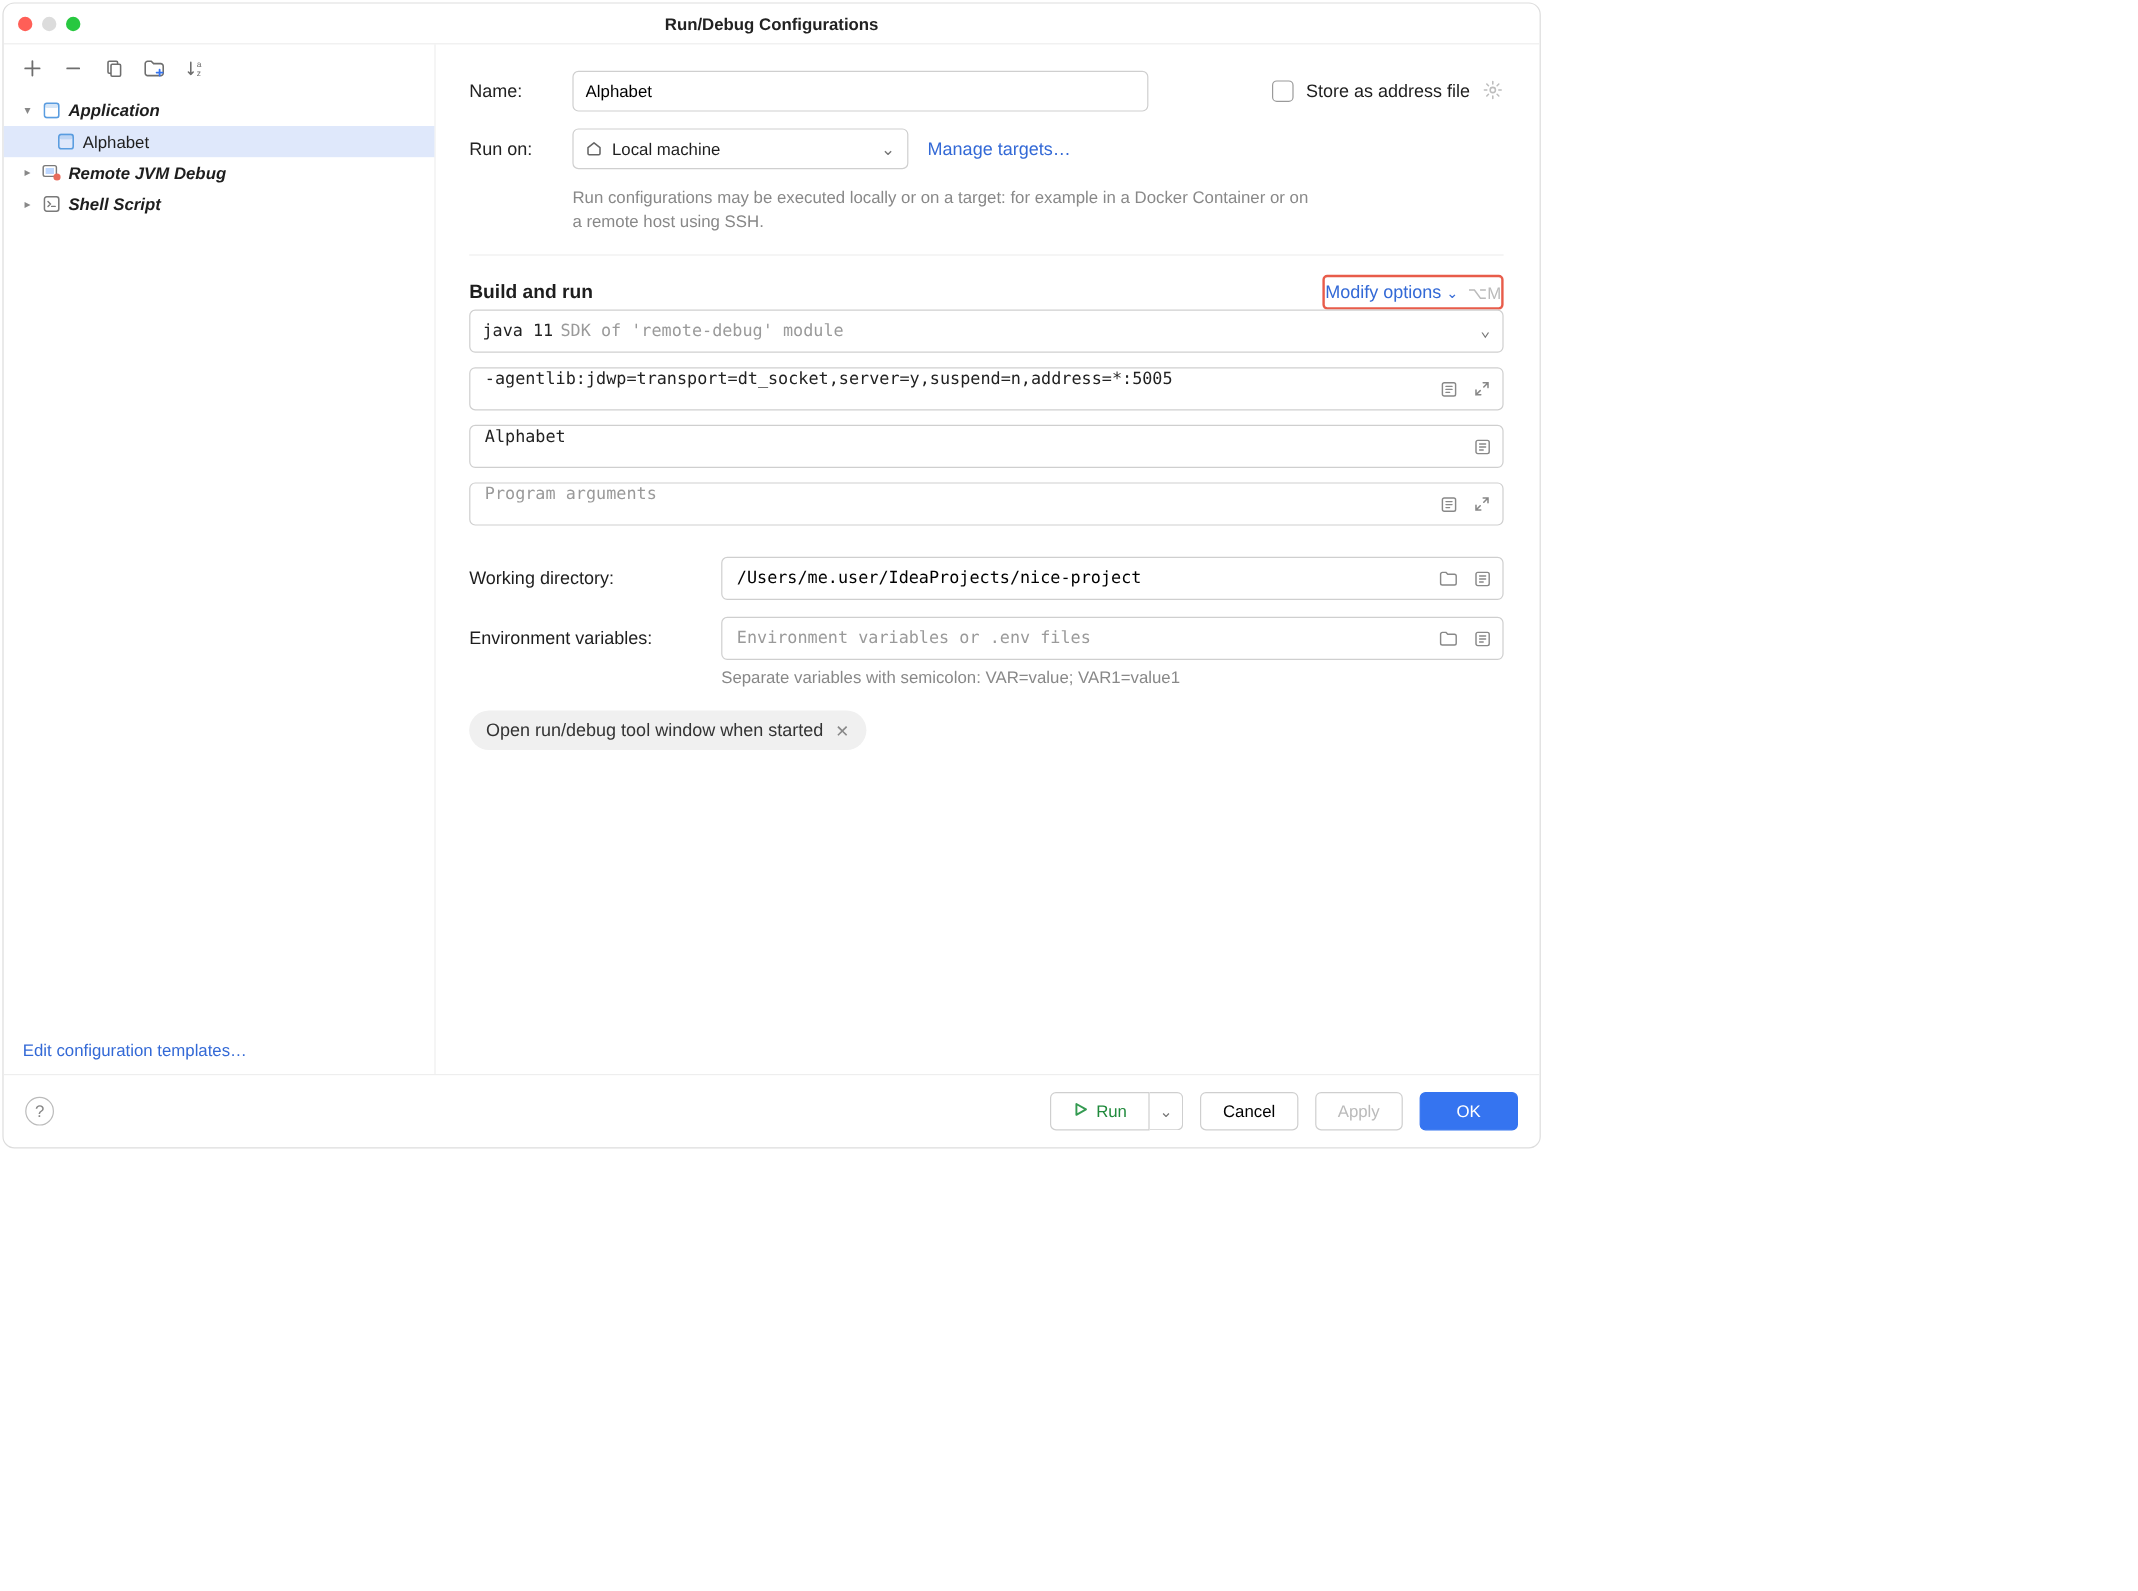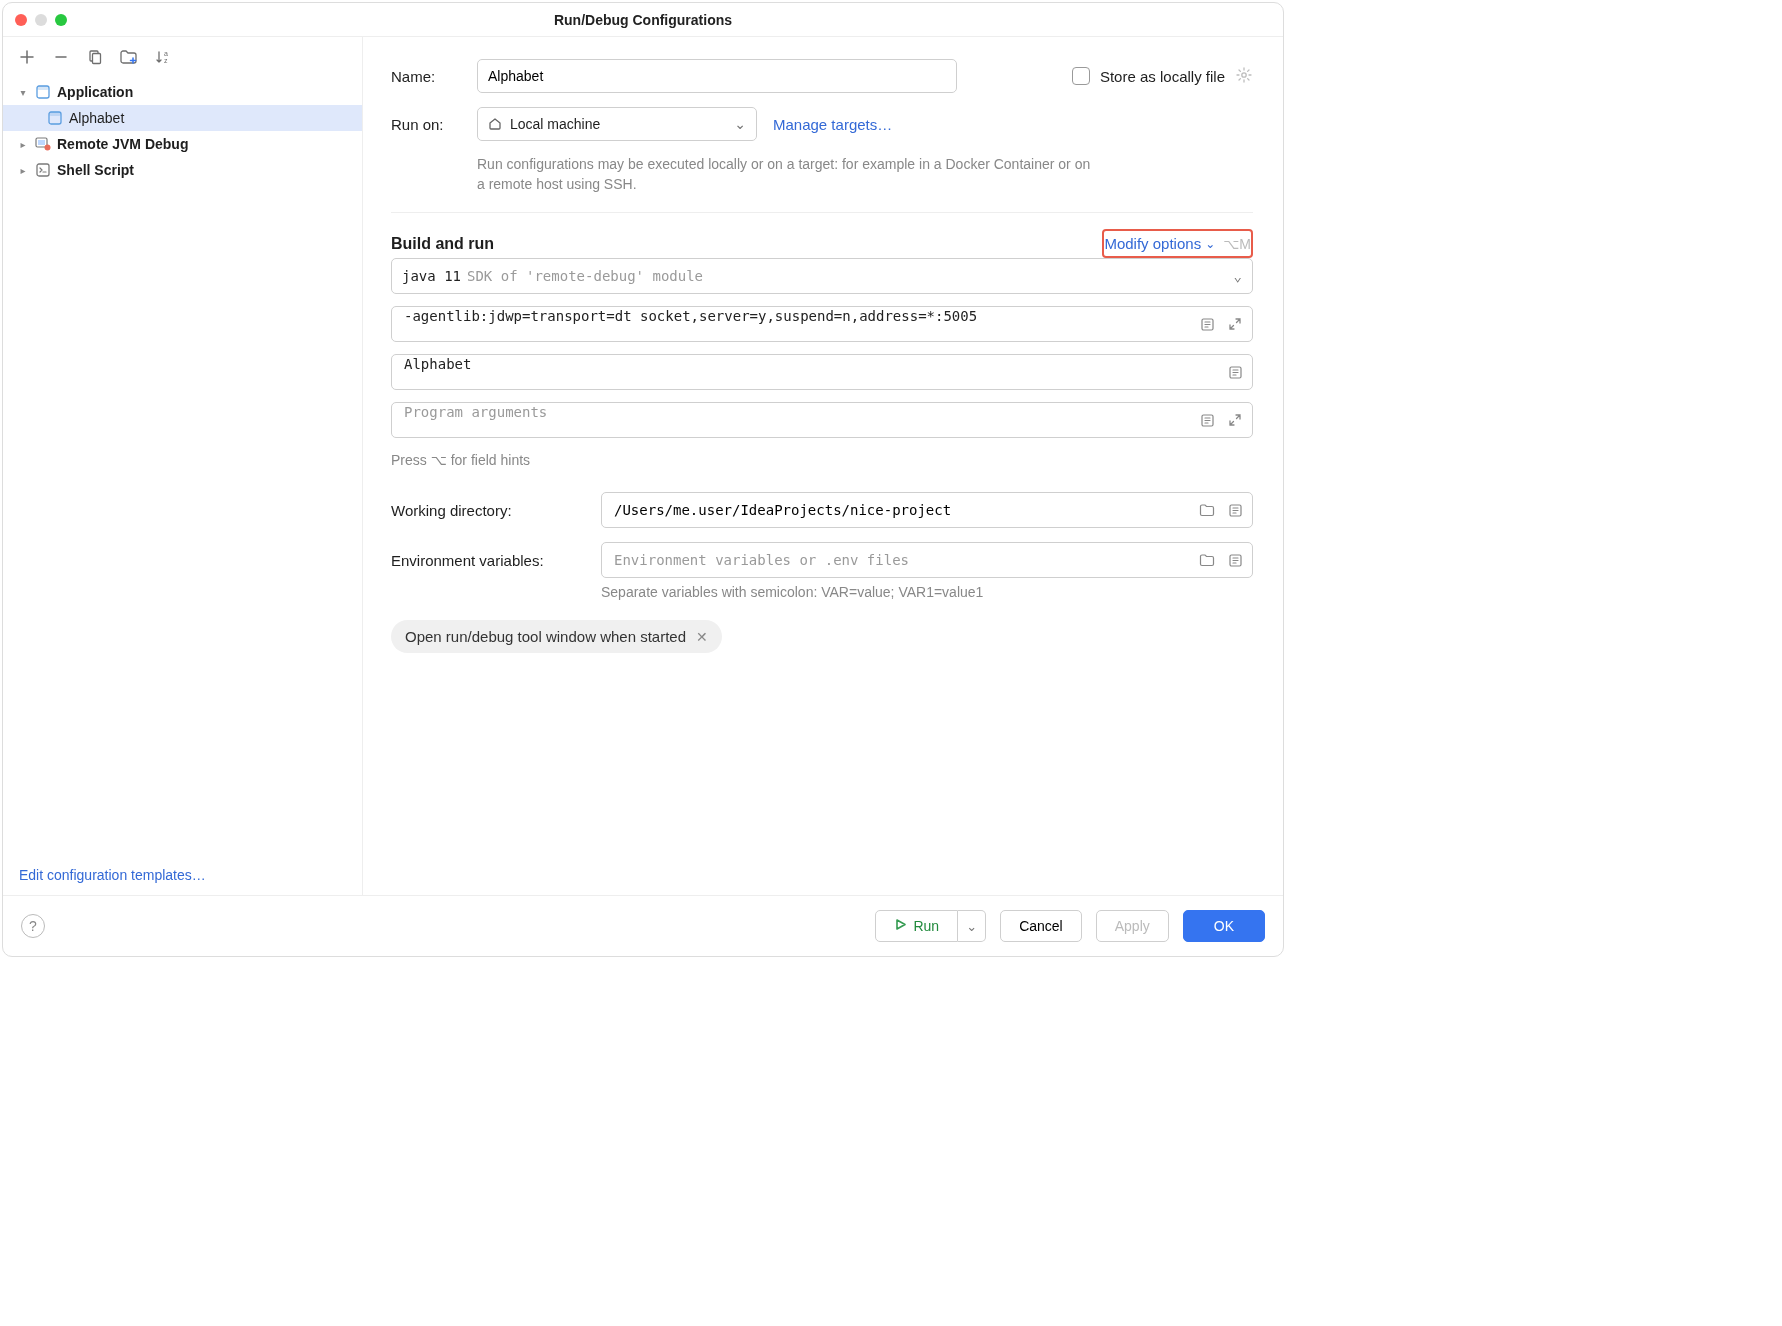--- a/index.html
+++ b/index.html
@@ -13,21 +13,21 @@
 .content { flex:1; display:flex; min-height:0; }
 .sidebar { width: 360px; border-right: 1px solid #eee; display:flex; flex-direction:column; }
 .toolbar { display:flex; gap:14px; padding: 10px 14px 8px 14px; align-items:center; }
 .toolbar svg { color:#6e6e6e; }
 .tool-btn { width:20px; height:20px; display:flex; align-items:center; justify-content:center; cursor:pointer; }
 .tree { flex:1; padding-top:4px; font-size:14px; }
 .tree-row { display:flex; align-items:center; height:26px; padding-left: 14px; gap:6px; cursor:pointer; }
 .tree-row.indent1 { padding-left: 44px; }
 .tree-row.selected { background:#dfe8fb; }
 .tree-row .chev { width:12px; display:inline-flex; justify-content:center; color:#888; font-size:10px; }
-.tree-row .bold { font-weight:700; }
+.tree-row .bold { font-weight:700;font-style:italic; }
 .cfg-icon { width:16px; height:16px; display:inline-flex; align-items:center; justify-content:center; }
 .sidebar-footer { padding: 12px 16px; }
 .link { color:#3369d6; cursor:pointer; font-size:14px; }
 
 .main { flex:1; padding: 22px 30px 18px 28px; display:flex; flex-direction:column; min-width:0; }
 .row { display:flex; align-items:center; gap: 16px; margin-bottom: 14px; }
 .row > label { font-size:15px; color:#222; min-width: 70px; }
 .input { border:1px solid #cfcfcf; border-radius:5px; height:34px; padding: 0 10px; font-size:14px; font-family: inherit; background:#fff; }
 .name-row .input { width: 480px; }
 .store-wrap { margin-left:auto; display:flex; align-items:center; gap:10px; }
@@ -172,21 +172,21 @@
       </div>
     </div>
 
     <div class="main">
 
       <div class="row name-row">
         <label>Name:</label>
         <input class="input" value="Alphabet" style="">
         <div class="store-wrap">
           <div class="ckbx"></div>
-          <span style="font-size:15px;">Store as locally file</span>
+          <span style="font-size:15px;">Store as address file</span>
           <span class="gear-ic"><svg width="18" height="18" viewBox="0 0 18 18">
                 <circle cx="9" cy="9" r="2.2" fill="none" stroke="currentColor" stroke-width="1.3"></circle>
                 <path d="M9 2v2M9 14v2M2 9h2M14 9h2M4 4l1.4 1.4M12.6 12.6L14 14M14 4l-1.4 1.4M5.4 12.6L4 14" stroke="currentColor" stroke-width="1.3" stroke-linecap="round"></path>
               </svg></span>
         </div>
       </div>
 
       <div class="row runon-row">
         <label>Run on:</label>
         <div class="input dropdown">
@@ -259,21 +259,20 @@
                 <path d="M5 5h5M5 7.5h5M5 10h3" stroke="currentColor" stroke-width="1.2" stroke-linecap="round"></path>
               </svg>
             </span>
           <span class="ic-btn">
               <svg width="14" height="14" viewBox="0 0 14 14">
                 <path d="M8 2h4v4M6 12H2V8M12 2L8.5 5.5M2 12l3.5-3.5" stroke="currentColor" stroke-width="1.3" fill="none" stroke-linecap="round"></path>
               </svg>
             </span>
         </div>
       </div>
-      <div class="hint-text">Press ⌥ for field hints</div>
 
       <div class="kv-row">
         <label>Working directory:</label>
         <div class="kv-input-wrap">
           <input class="kv-input" value="/Users/me.user/IdeaProjects/nice-project" style="">
           <div class="trailing">
             <span class="ic-btn">
                 <svg width="16" height="14" viewBox="0 0 16 14">
                   <path d="M1.5 3.5c0-.8.7-1.5 1.5-1.5h3l1.5 1.5h5.5c.8 0 1.5.7 1.5 1.5v6c0 .8-.7 1.5-1.5 1.5H3c-.8 0-1.5-.7-1.5-1.5v-8z" fill="none" stroke="currentColor" stroke-width="1.2"></path>
                 </svg>

